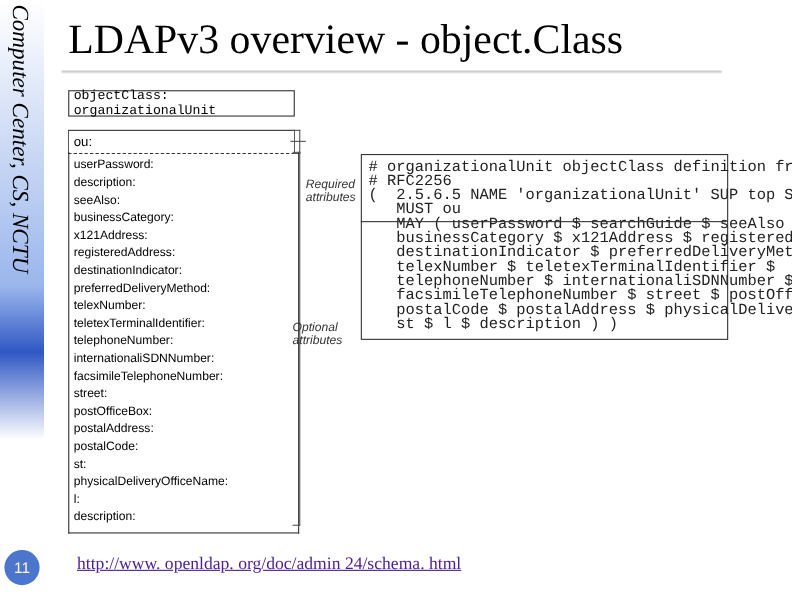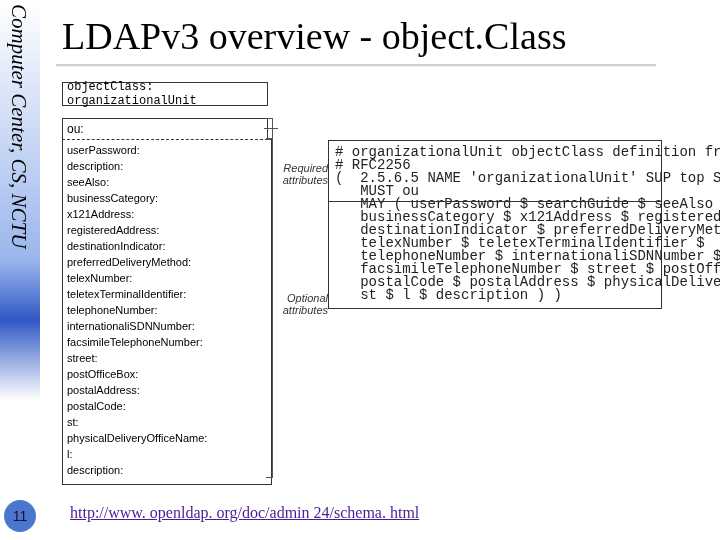--- a/index.html
+++ b/index.html
@@ -1,42 +1,42 @@
 <!DOCTYPE html>
 <html><head>
 <meta charset="utf-8">
 <style>
 html,body{margin:0;padding:0;width:720px;height:540px;background:#fff;font-family:"Times New Roman",Times,serif;font-size:14px;color:#000;overflow:hidden}
 .slide{position:relative;width:720px;height:540px}
 
 
 .vbar{position:absolute;left:0;top:0;width:40px;height:540px;background:linear-gradient(to bottom,#fff 0%,#9bb6ec 260px,#3058c4 320px,#ffffff 400px)}
 .vtext{position:absolute;left:6px;top:4px;transform-origin:left top;transform:rotate(90deg) translate(0,-100%);white-space:nowrap;font-style:italic;font-family:"Times New Roman",serif;font-size:21px;color:#000}
-.pagenum{position:absolute;left:4px;bottom:8px;width:32px;height:32px;border-radius:50%;background:#4c76ce;color:#0f172a;font-family:Arial,Helvetica,sans-serif;font-size:14px;display:flex;align-items:center;justify-content:center}
+.pagenum{position:absolute;left:4px;bottom:8px;width:32px;height:32px;border-radius:50%;background:#4c76ce;color:#fef9c3;font-family:Arial,Helvetica,sans-serif;font-size:14px;display:flex;align-items:center;justify-content:center}
 
 .title{position:absolute;left:62px;top:14px;font-size:38px;font-family:"Times New Roman",serif;color:#000}
 .title-rule{position:absolute;left:56px;top:64px;width:600px;height:2px;background:#cfcfcf;box-shadow:0 1px 0 #f4f4f4}
 
 .urlline{position:absolute;left:70px;bottom:18px;font-size:16px;text-decoration:underline;font-family:"Times New Roman",serif;color:#4c1d95}
 
 
 .diagram{position:absolute;left:62px;top:82px;width:598px;height:400px}
 
 
 .objclass-box{position:absolute;left:0;top:0;width:200px;height:22px;border:1px solid #333;display:flex;align-items:center;padding-left:4px;font-family:Liberation Mono, monospace;font-size:12px}
 
 
 .ou-box{position:absolute;left:0;top:36px;width:200px;height:20px;border:1px solid #333;border-bottom:1px dashed #333;display:flex;align-items:center;padding-left:4px;font-family:Arial,Helvetica,sans-serif;font-size:12px}
 
 
 .attr-box{position:absolute;left:0;top:56px;width:200px;border:1px solid #333;border-top:none;padding:4px 4px 6px 4px;font-family:Arial,Helvetica,sans-serif;font-size:11px;line-height:16px}
 .attr-box div{white-space:nowrap}
 
 
-.side-label{position:absolute;font-family:Arial,Helvetica,sans-serif;font-size:11px;font-style:italic;text-align:right;line-height:12px;color:#333}
+.side-label{position:absolute;font-family:Arial,Helvetica,sans-serif;font-size:11px;font-style:italic;text-align:left;line-height:12px;color:#333}
 .brace{position:absolute;width:6px;border-right:1px solid #555;border-top:1px solid #555;border-bottom:1px solid #555}
 
 
 .code-box{position:absolute;left:266px;top:58px;width:320px;border:1px solid #333;padding:5px 6px 6px 6px;font-family:"Courier New",Courier,monospace;font-size:14px;line-height:13px;white-space:pre;color:#222}
 .code-cut{position:absolute;left:266px;top:119px;width:332px;border-top:1px solid #333}
 
 
 .conn1{position:absolute;left:202px;top:46px;width:14px;height:1px;background:#555}
 </style>
 </head>
@@ -79,21 +79,21 @@
         <div>street:</div>
         <div>postOfficeBox:</div>
         <div>postalAddress:</div>
         <div>postalCode:</div>
         <div>st:</div>
         <div>physicalDeliveryOfficeName:</div>
         <div>l:</div>
         <div>description:</div>
       </div>
   <div class="brace" style="left:204px;top:56px;height:338px"></div>
-  <div class="side-label" style="left:216px;top:210px;width:50px">Optional<br>attributes</div>
+  <div class="side-label" style="left:204px;top:210px;width:50px">Optional<br>attributes</div>
 
   <div class="code-box"># organizationalUnit objectClass definition from<br># RFC2256<br>(  2.5.6.5 NAME 'organizationalUnit' SUP top STRUCTURAL<br>   MUST ou<br>   MAY ( userPassword $ searchGuide $ seeAlso $<br>   businessCategory $ x121Address $ registeredAddress $<br>   destinationIndicator $ preferredDeliveryMethod $<br>   telexNumber $ teletexTerminalIdentifier $<br>   telephoneNumber $ internationaliSDNNumber $<br>   facsimileTelephoneNumber $ street $ postOfficeBox $<br>   postalCode $ postalAddress $ physicalDeliveryOfficeName $<br>   st $ l $ description ) )</div>
   <div class="code-cut"></div>
 </div>
 
 <div class="urlline">http://www. openldap. org/doc/admin 24/schema. html</div>
 
 </div>
 
 </body></html>

